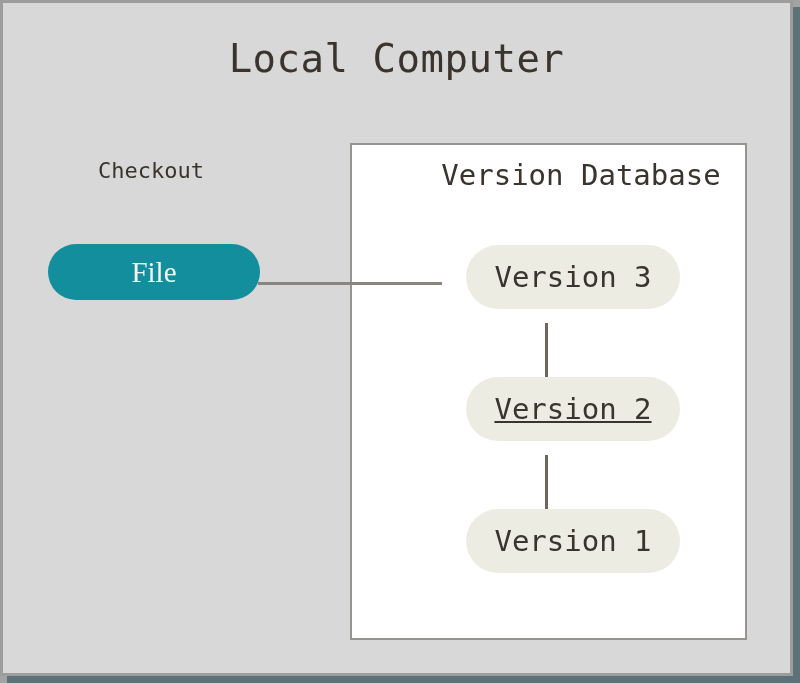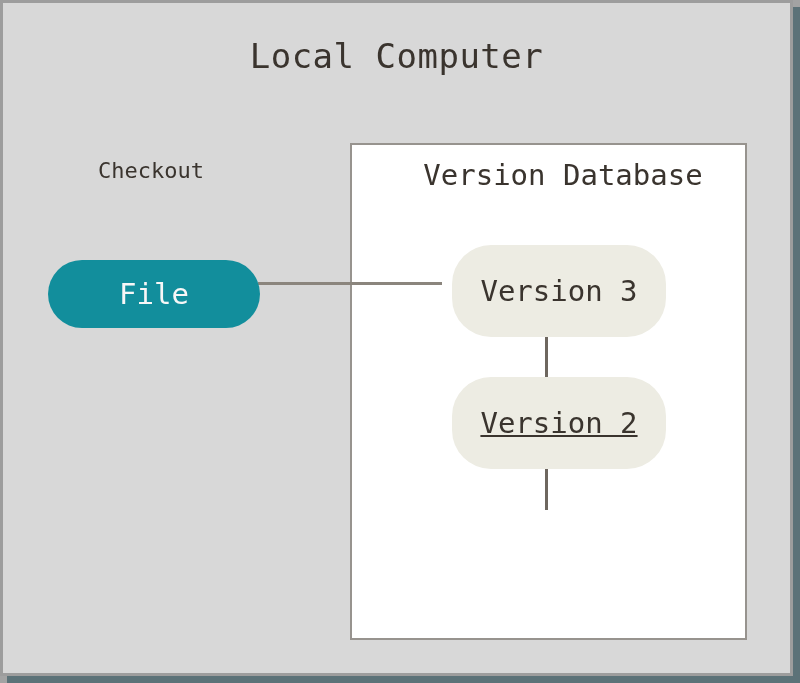--- a/index.html
+++ b/index.html
@@ -23,21 +23,21 @@
     box-sizing: border-box;
     background: var(--c-background, #d8d8d8);
     border: 3px solid var(--c-frame_border, #9d9d9d);
     box-shadow: 7px 7px 0 0 var(--c-shadow, #5c7278);
   }
   .diagram-title {
     position: absolute;
     left: 0; top: 36px;
     width: 793px;
     text-align: center;
-    font-size: 34px;
+    font-size: 39px;
     color: var(--c-text, #3a342e);
     letter-spacing: 0.5px;
   }
   .section-label {
     position: absolute;
     top: 158px;
     font-size: 22px;
     color: var(--c-text, #3a342e);
     text-align: center;
   }
@@ -45,43 +45,44 @@
   .vdb-box {
     position: absolute;
     left: 350px; top: 143px;
     width: 397px; height: 497px;
     box-sizing: border-box;
     background: var(--c-box_fill, #ffffff);
     border: 2px solid var(--c-box_border, #97938e);
   }
   .vdb-title {
     position: absolute;
-    left: 350px; top: 158px;
+    left: 368px; top: 158px;
     width: 426px;
     text-align: center;
     font-size: 29px;
     color: var(--c-text, #3a342e);
   }
   .pill {
     position: absolute;
     display: flex;
     align-items: center;
     justify-content: center;
     font-size: 29px;
     border-radius: 39px;
   }
   .file-pill {
-    left: 48px; top: 260px;
-    width: 212px; height: 68px;
+    left: 48px; top: 244px;
+    width: 212px; height: 56px;
     background: var(--c-file_fill, #128e9c);
     color: var(--c-file_text, #f7f7f7);
+    font-family: Liberation Serif, serif;
   }
   .version-pill {
-    left: 452px;
-    width: 214px; height: 92px;
+    left: 466px;
+    width: 214px; height: 64px;
     background: var(--c-version_fill, #edece3);
     color: var(--c-text, #3e3831);
   }
   .v3 { top: 245px; }
   .v2 { top: 377px; text-decoration: underline; }
   .v1 { top: 509px; }
   .connector-h {
     position: absolute;
     left: 258px; top: 282px;
     width: 184px; height: 3px;
@@ -116,14 +117,15 @@
   <div class="connector-v cv1"></div>
 
   <div class="connector-v cv2"></div>
 
   <div class="pill file-pill">File</div>
 
   <div class="pill version-pill v3">Version 3</div>
 
   <div class="pill version-pill v2">Version 2</div>
 
+  <div class="pill version-pill v1">Version 1</div>
 
 </div>
 
 </body></html>

